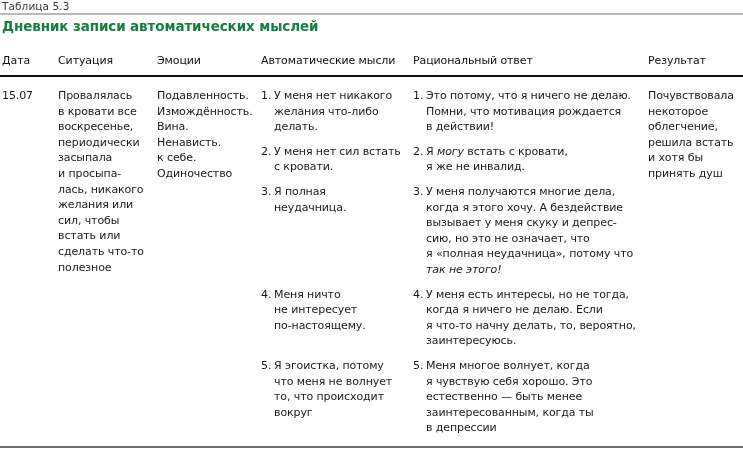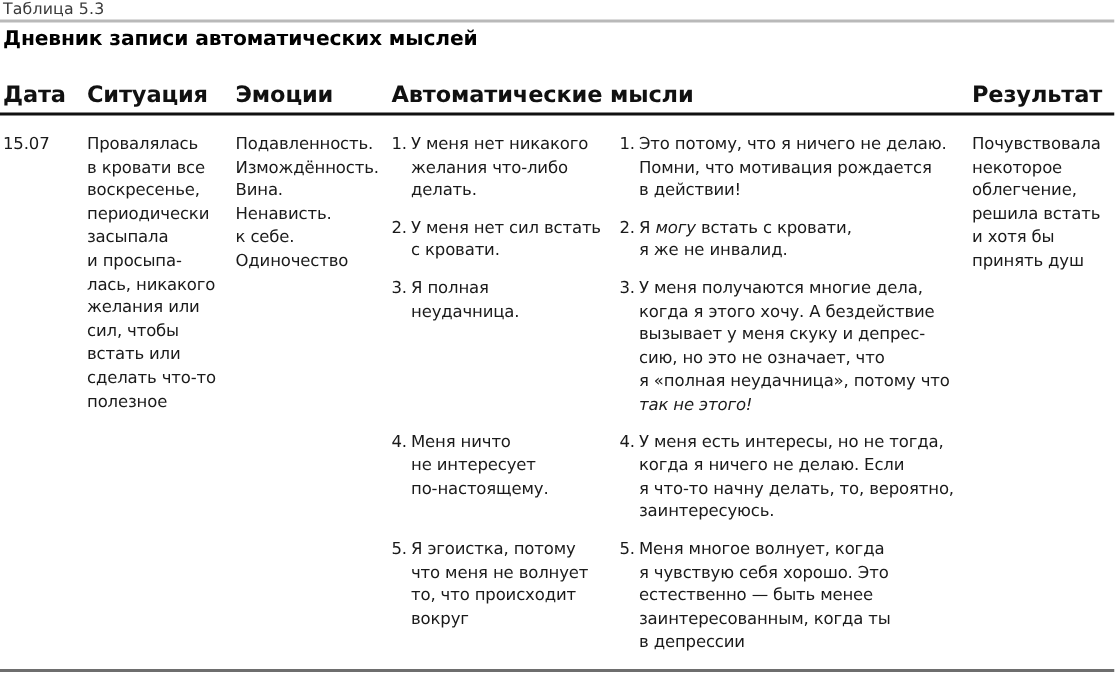--- a/index.html
+++ b/index.html
@@ -37,34 +37,34 @@
     width: 743px;
     height: 2px;
     background: #b9b9b9;
   }
   .table-title {
     position: absolute;
     left: 2px;
     top: 18px;
     font-size: 13.5px;
     font-weight: bold;
-    color: #000000;
+    color: #15803d;
     letter-spacing: -0.1px;
   }
   .header-row {
     position: absolute;
     left: 0;
     top: 54px;
     width: 743px;
     height: 20px;
   }
   .header-row .th {
     position: absolute;
-    font-size: 15px;
-    font-weight: bold;
+    font-size: 11px;
+    font-weight: normal;
     color: #111111;
     white-space: nowrap;
     letter-spacing: -0.1px;
   }
   .rule-header {
     position: absolute;
     left: 0px;
     top: 75px;
     width: 743px;
     height: 2px;
@@ -120,20 +120,21 @@
 
   <div class="rule-top"></div>
 
   <div class="table-title">Дневник записи автоматических мыслей</div>
 
   <div class="header-row">
     <div class="th" style="left:2px;">Дата</div>
     <div class="th" style="left:58px;">Ситуация</div>
     <div class="th" style="left:157px;">Эмоции</div>
     <div class="th" style="left:261px;">Автоматические мысли</div>
+    <div class="th" style="left:413px;">Рациональный ответ</div>
     <div class="th" style="left:648px;">Результат</div>
   </div>
 
   <div class="rule-header"></div>
 
   <div class="cell" style="left:2px; top:88px;">15.07</div>
 
   <div class="cell" style="left:58px; top:88px; width:96px;">
       <span class="line">Провалялась</span>
       <span class="line">в кровати все</span>

